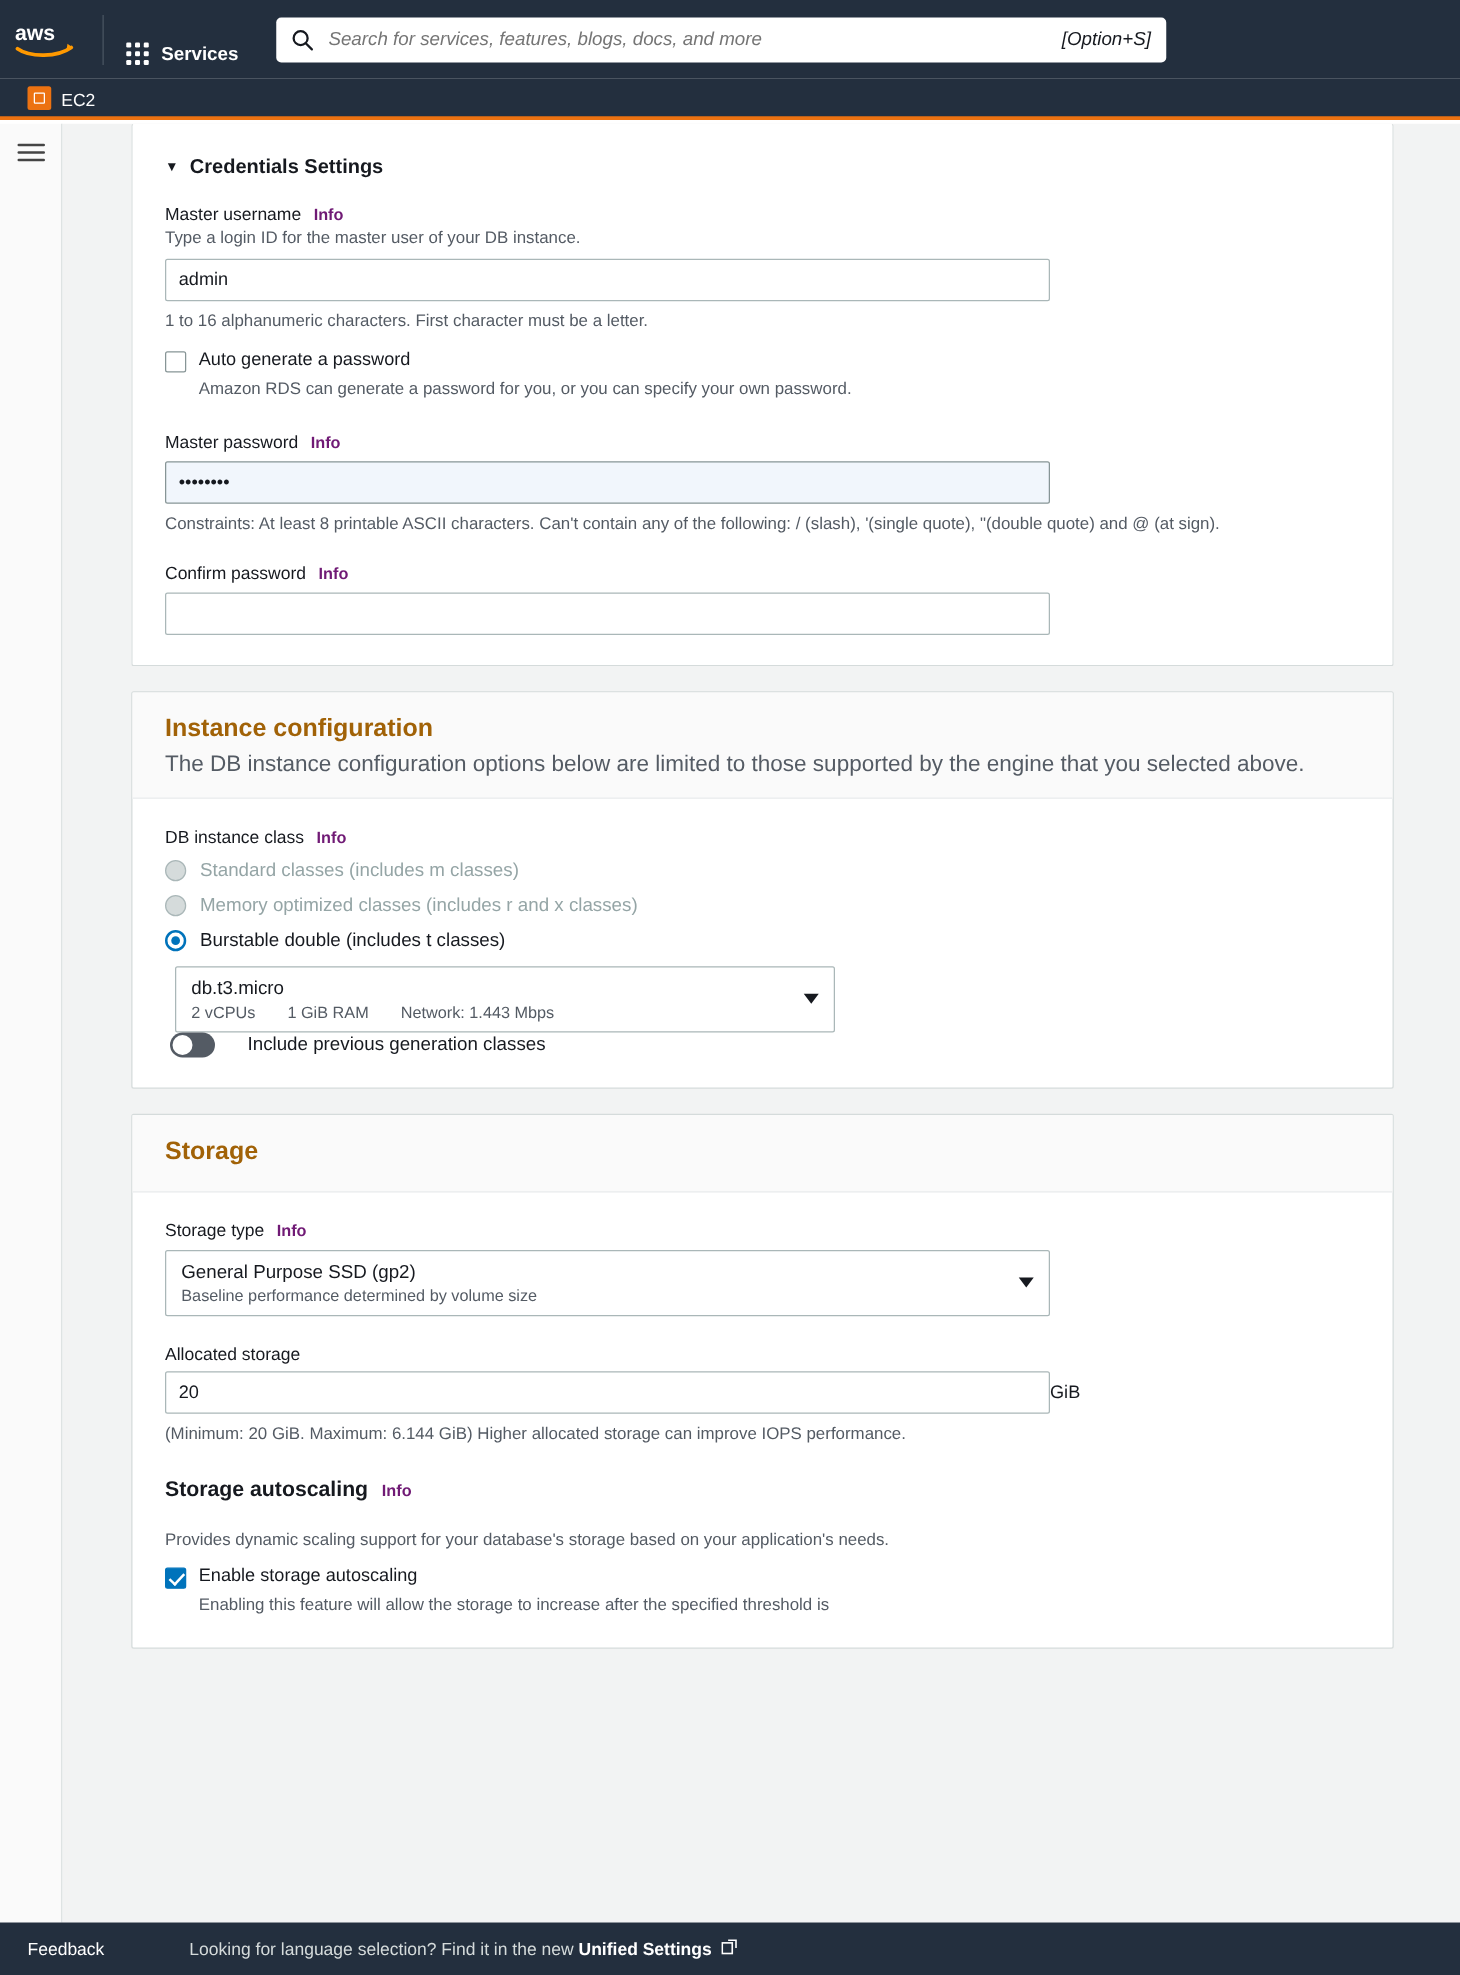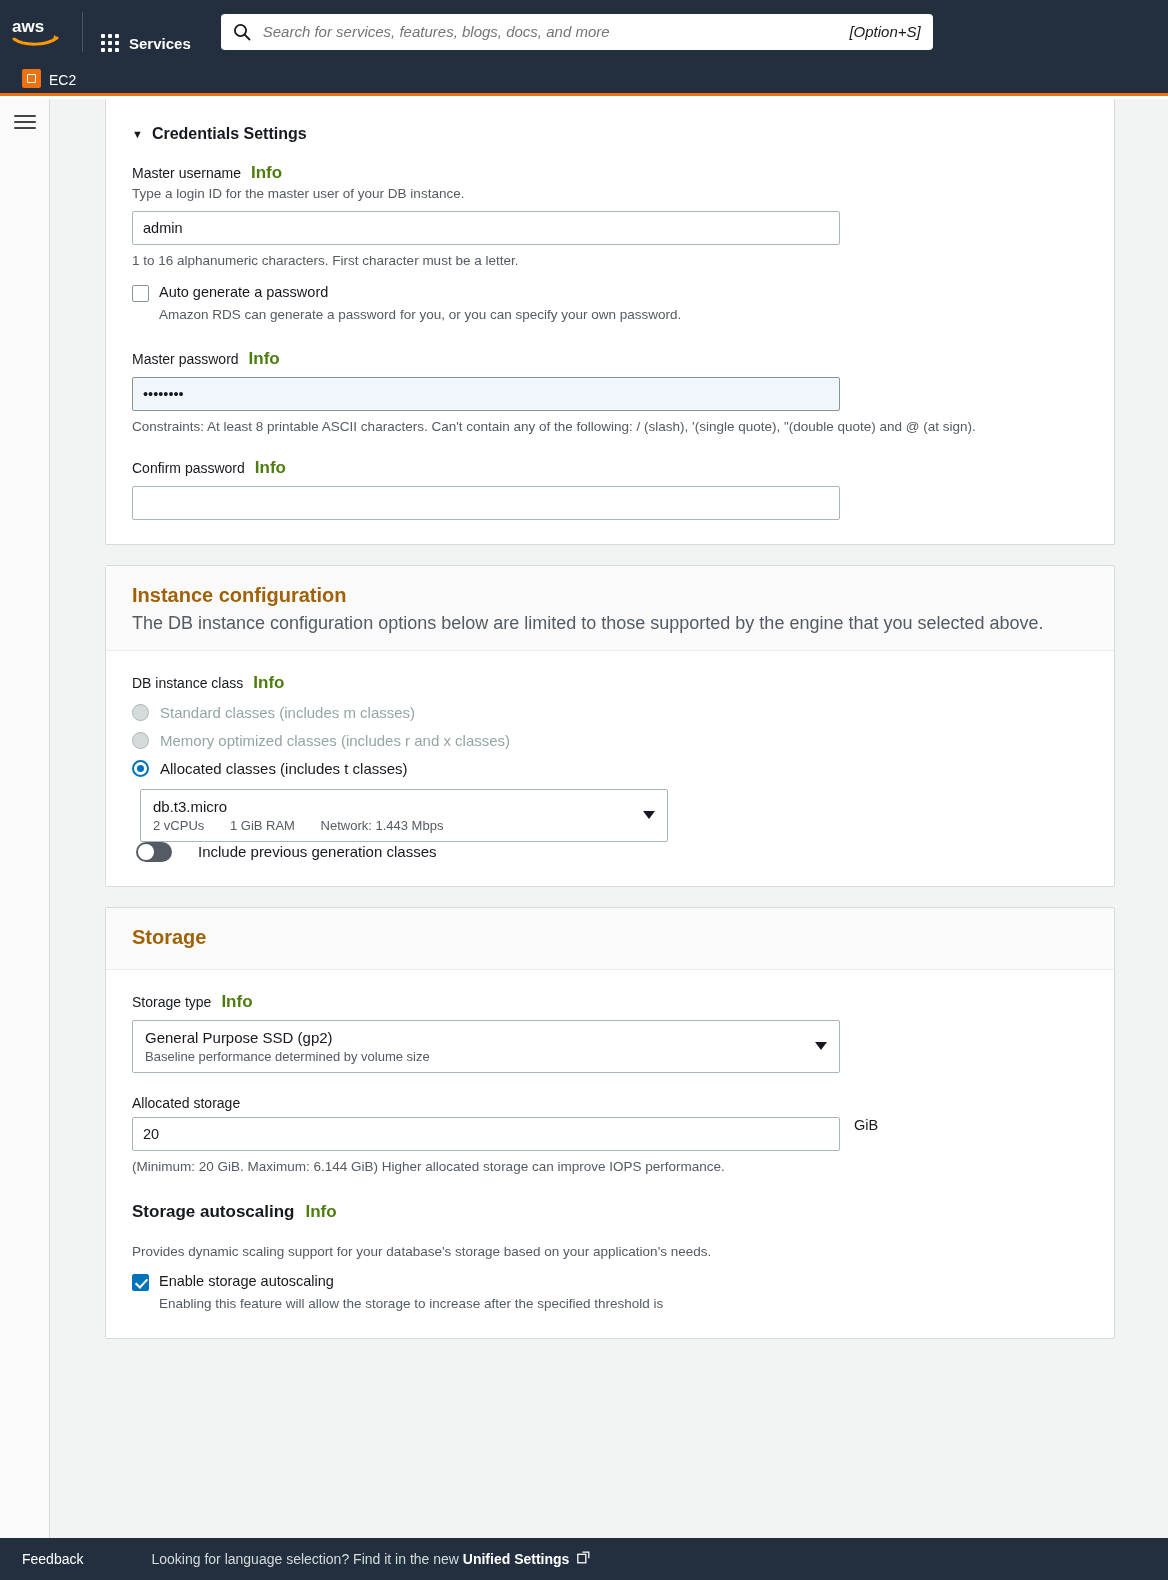--- a/index.html
+++ b/index.html
@@ -93,33 +93,33 @@
     display: flex; align-items: center; gap: 9px;
     font-size: 16px; font-weight: bold; color: #16191f;
     padding: 26px 26px 6px 26px; cursor: pointer;
   }
   .caret { color: #16191f; font-size: 11px; }
 
   .field-label {
     font-size: 14px; color: #16191f; margin-bottom: 2px;
     display: flex; align-items: baseline; gap: 10px;
   }
-  .info-link { color: #4d7c0f; font-size: 17px; font-weight: bold; cursor: pointer; }
+  .info-link { color: #701a75; font-size: 13px; font-weight: bold; cursor: pointer; }
   .helper { font-size: 13.5px; color: #545b64; margin: 2px 0 8px; line-height: 1.35; }
   .constraint { font-size: 13.5px; color: #545b64; margin: 7px 0 0; line-height: 1.35; }
 
   input.text {
     width: 708px; height: 34px; border: 1px solid #aab7b8; border-radius: 2px;
     padding: 0 10px; font-size: 14.5px; color: #16191f; outline: none;
     font-family: "Liberation Sans", sans-serif; background: #fff;
   }
   input.text.focused {
     background: #f1f6fc; border: 1px solid #879596;
   }
-  .row-inline { display: flex; align-items: flex-start; gap: 14px; }
+  .row-inline { display: flex; align-items: center; }
   .unit { font-size: 14.5px; color: #16191f; }
 
   .checkrow { display: flex; align-items: flex-start; gap: 10px; margin-top: 14px; }
   .cbox {
     width: 17px; height: 17px; border: 1px solid #879596; border-radius: 2px;
     background: #fff; flex: none; margin-top: 1px; cursor: pointer;
   }
   .cbox.checked { background: #0073bb; border-color: #0073bb; position: relative; }
   .cbox.checked:after {
     content: ""; position: absolute; left: 5px; top: 1px; width: 5px; height: 10px;
@@ -285,21 +285,21 @@
       <div class="radiorow">
         <span class="radio"></span>
         <span class="radio-label disabled">Standard classes (includes m classes)</span>
       </div>
       <div class="radiorow">
         <span class="radio"></span>
         <span class="radio-label disabled">Memory optimized classes (includes r and x classes)</span>
       </div>
       <div class="radiorow">
         <span class="radio on"></span>
-        <span class="radio-label">Allocated classes (includes t classes)</span>
+        <span class="radio-label">Burstable double (includes t classes)</span>
       </div>
 
       <div class="select narrow" style="margin:12px 0 0 8px;">
         <div class="v1">db.t3.micro</div>
         <div class="v2">
           <span>2 vCPUs</span>
           <span>1 GiB RAM</span>
           <span>Network: 1.443 Mbps</span>
         </div>
         <span class="arrow"></span>

